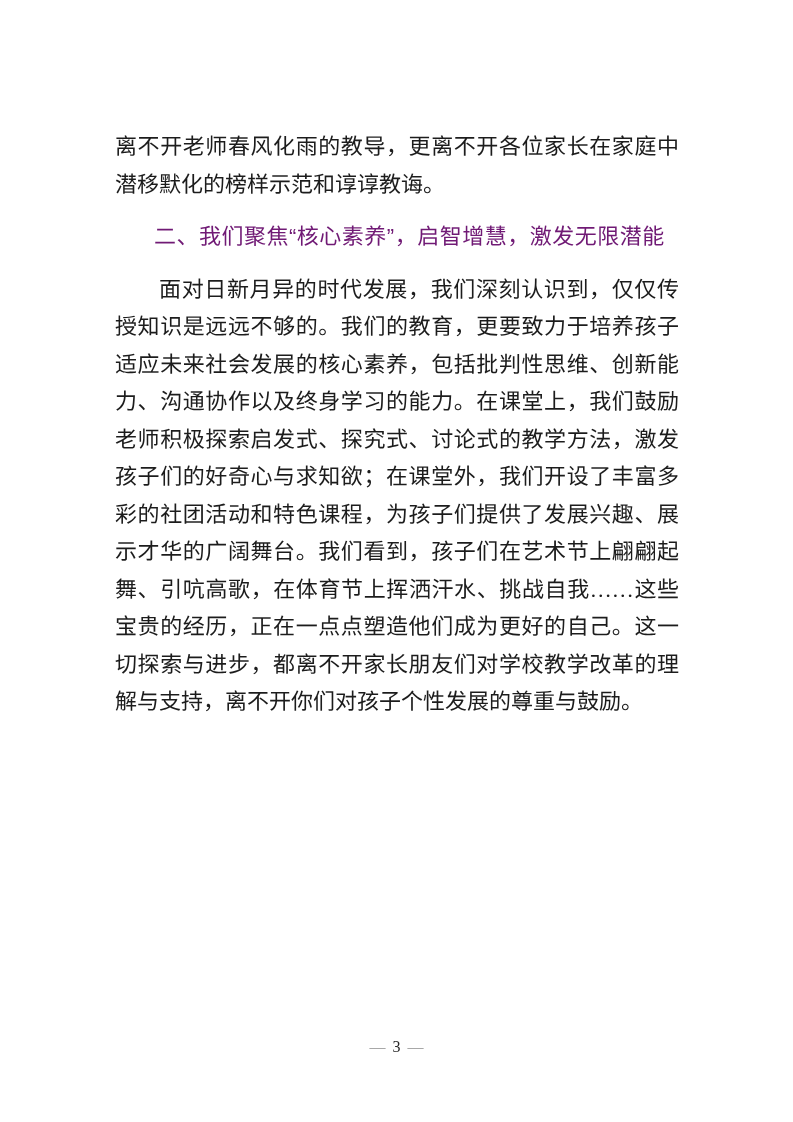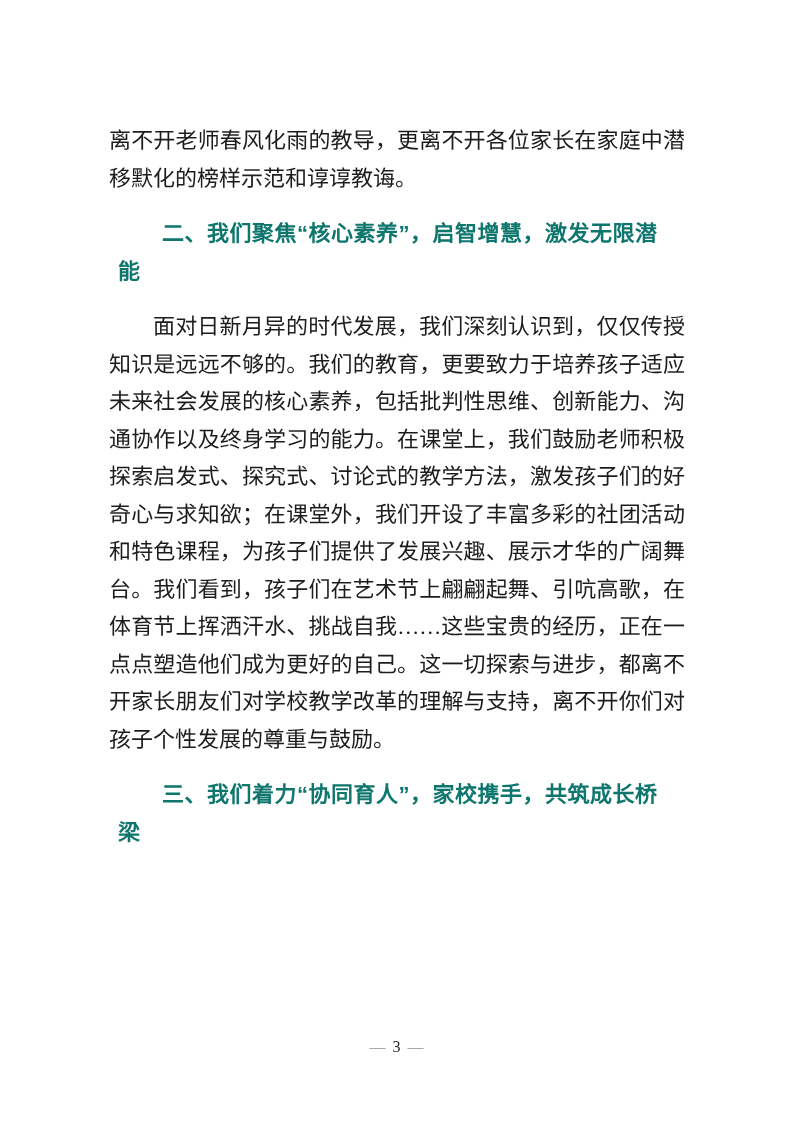--- a/index.html
+++ b/index.html
@@ -25,33 +25,33 @@
     top: 113px;
     width: 594px;
     color: #1c1c1c;
     font-family: "Liberation Serif", serif;
     font-size: 22px;
     line-height: 37.5px;
     text-align: justify;
     text-justify: inter-ideograph;
   }
   .doc-content p {
-    margin: 9px;
+    margin: 15px;
     text-indent: 2em;
   }
   .doc-content p.paragraph_continuation {
     text-indent: 0;
   }
   .doc-content h2.heading {
-    margin: 18px;
+    margin: 10px;
     font-family: "Liberation Sans", sans-serif;
-    font-weight: 700;
+    font-weight: 400;
     font-size: 22px;
     line-height: 37.5px;
-    color: #0f766e;
+    color: #701a75;
     text-indent: 2em;
     letter-spacing: 0.5px;
     text-align: left;
   }
   .page-footer {
     position: absolute;
     top: 1037px;
     left: 0;
     width: 100%;
     text-align: center;
@@ -69,20 +69,19 @@
 </style>
 </head>
 <body>
 
 <div class="doc-page">
 
   <div class="doc-content">
       <p class="paragraph_continuation">离不开老师春风化雨的教导，更离不开各位家长在家庭中潜移默化的榜样示范和谆谆教诲。</p>
       <h2 class="heading">二、我们聚焦“核心素养”，启智增慧，激发无限潜能</h2>
       <p class="paragraph">面对日新月异的时代发展，我们深刻认识到，仅仅传授知识是远远不够的。我们的教育，更要致力于培养孩子适应未来社会发展的核心素养，包括批判性思维、创新能力、沟通协作以及终身学习的能力。在课堂上，我们鼓励老师积极探索启发式、探究式、讨论式的教学方法，激发孩子们的好奇心与求知欲；在课堂外，我们开设了丰富多彩的社团活动和特色课程，为孩子们提供了发展兴趣、展示才华的广阔舞台。我们看到，孩子们在艺术节上翩翩起舞、引吭高歌，在体育节上挥洒汗水、挑战自我……这些宝贵的经历，正在一点点塑造他们成为更好的自己。这一切探索与进步，都离不开家长朋友们对学校教学改革的理解与支持，离不开你们对孩子个性发展的尊重与鼓励。</p>
-      <h2 class="heading">三、我们着力“协同育人”，家校携手，共筑成长桥梁</h2>
     </div>
 
   <div class="page-footer">
     <span class="dash">—</span><span class="num">3</span><span class="dash">—</span>
   </div>
 
 </div>
 
 </body></html>

